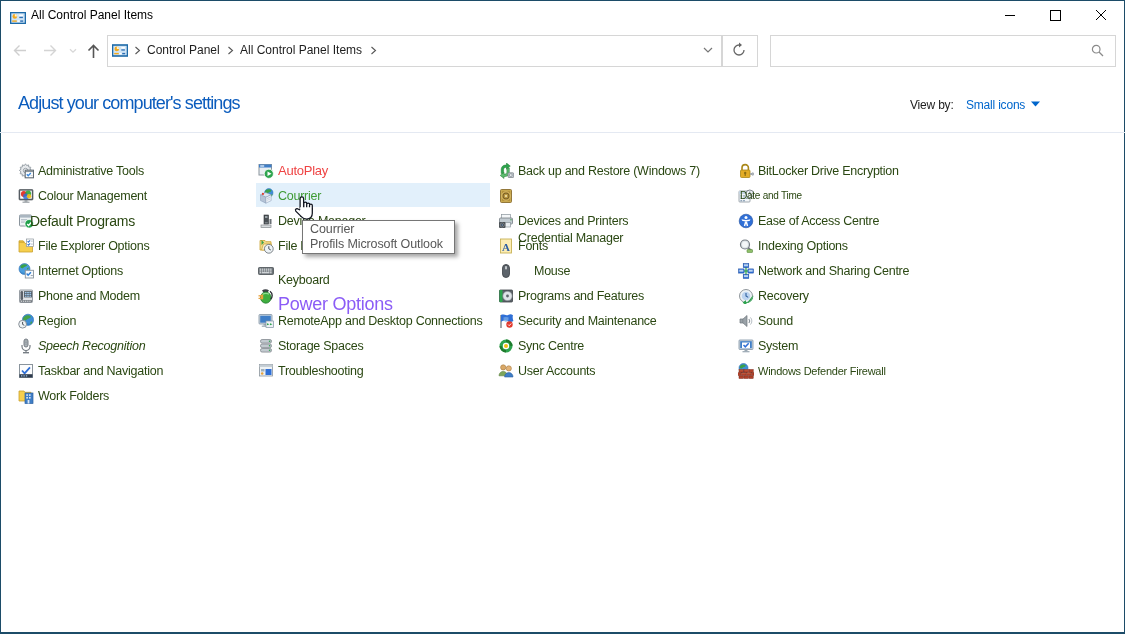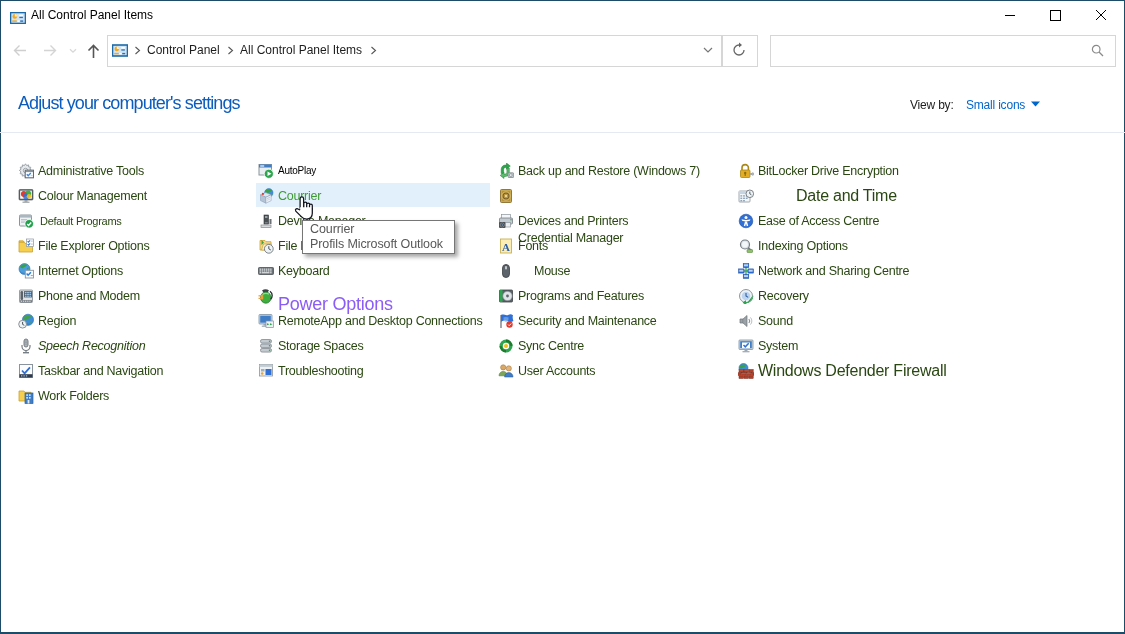--- a/index.html
+++ b/index.html
@@ -107,21 +107,21 @@
     </svg></div>
 <div style="position:absolute;left:38px;top:187px;height:18px;line-height:18px;font-size:12.5px;letter-spacing:-0.25px;color:#2a4712;white-space:nowrap;">Colour Management</div>
 <div style="position:absolute;left:18px;top:213px;width:16px;height:16px;"><svg width="16" height="16" viewBox="0 0 16 16">
       <rect x="1.5" y="2" width="12" height="11" rx="1" fill="#eef2f5" stroke="#8a949c"></rect>
       <rect x="1.5" y="2" width="12" height="2.6" fill="#aab6c0"></rect>
       <rect x="3" y="6" width="6" height="1.4" fill="#b9c3cb"></rect>
       <rect x="3" y="8.4" width="6" height="1.4" fill="#b9c3cb"></rect>
       <circle cx="11.2" cy="10.8" r="4.3" fill="#1fa04a" stroke="#fff" stroke-width="0.8"></circle>
       <path d="M9.2 10.9l1.4 1.5 2.6-2.8" stroke="#fff" stroke-width="1.4" fill="none"></path>
     </svg></div>
-<div style="position:absolute;left:40px;top:212px;height:18px;line-height:18px;font-size:11px;letter-spacing:-0.25px;color:#2a4712;white-space:nowrap;">Default Programs</div>
+<div style="position:absolute;left:30px;top:212px;height:18px;line-height:18px;font-size:14px;letter-spacing:-0.25px;color:#2a4712;white-space:nowrap;">Default Programs</div>
 <div style="position:absolute;left:18px;top:238px;width:16px;height:16px;"><svg width="16" height="16" viewBox="0 0 16 16">
       <path d="M1 4h5l1.2 1.5H14.5V14H1z" fill="#f6cf4e" stroke="#caa12e" stroke-width="0.8"></path>
       <path d="M1 4V2.8h4.2l1 1.2z" fill="#f6cf4e" stroke="#caa12e" stroke-width="0.8"></path>
       <rect x="8.5" y="1" width="7" height="7.5" fill="#fff" stroke="#8a949c" stroke-width="0.7"></rect>
       <path d="M9.6 3.2l.9 1 1.6-1.8" stroke="#3a7bd5" stroke-width="1.1" fill="none"></path>
       <path d="M9.6 6.2l.9 1 1.6-1.8" stroke="#3a7bd5" stroke-width="1.1" fill="none"></path>
       <rect x="12.8" y="2.6" width="2" height="1" fill="#b9c3cb"></rect>
       <rect x="12.8" y="5.6" width="2" height="1" fill="#b9c3cb"></rect>
     </svg></div>
 <div style="position:absolute;left:38px;top:237px;height:18px;line-height:18px;font-size:12.5px;letter-spacing:-0.25px;color:#2a4712;white-space:nowrap;">File Explorer Options</div>
@@ -204,21 +204,21 @@
       </g>
     </svg></div>
 <div style="position:absolute;left:38px;top:387px;height:18px;line-height:18px;font-size:12.5px;letter-spacing:-0.25px;color:#2a4712;white-space:nowrap;">Work Folders</div>
 <div style="position:absolute;left:258px;top:163px;width:16px;height:16px;"><svg width="16" height="16" viewBox="0 0 16 16">
       <rect x="1" y="1.5" width="12.5" height="10.5" fill="#e9eef2" stroke="#8a949c"></rect>
       <rect x="1" y="1.5" width="12.5" height="3" fill="#3f7ec7"></rect>
       <rect x="2.2" y="2.3" width="4" height="1.4" fill="#dce9f7"></rect>
       <circle cx="10.8" cy="10.8" r="4.6" fill="#2da44e" stroke="#fff" stroke-width="0.8"></circle>
       <path d="M9.5 8.6l4 2.2-4 2.2z" fill="#fff"></path>
     </svg></div>
-<div style="position:absolute;left:278px;top:162px;height:18px;line-height:18px;font-size:10px;letter-spacing:-0.25px;color:#000000;white-space:nowrap;">AutoPlay</div>
+<div style="position:absolute;left:278px;top:162px;height:18px;line-height:18px;font-size:13px;letter-spacing:-0.25px;color:#ef4444;white-space:nowrap;">AutoPlay</div>
 <div style="position:absolute;left:258px;top:188px;width:16px;height:16px;"><svg width="16" height="16" viewBox="0 0 16 16">
       <circle cx="10.8" cy="4.8" r="4.2" fill="#3e8ed6" stroke="#2a6db4" stroke-width="0.5"></circle>
       <path d="M8.2 2c1.7-1.2 4.2-.8 5.2.7-1 1.6-2.7 1.2-3.5 2.2-.8 1-2.5.8-2.9-.4-.3-.9.4-1.9 1.2-2.5z" fill="#3aa048"></path>
       <path d="M14.2 6c-1 .3-1.6 1.4-1 2.4.8-.5 1.5-1.4 1-2.4z" fill="#3aa048"></path>
       <path d="M2.5 6.8L7.8 4.6l5.4 2.2-5.3 2.4z" fill="#dde5ef" stroke="#8498b4" stroke-width="0.5"></path>
       <path d="M2.5 6.8l5.4 2.4v6l-5.4-2.6z" fill="#b5c3d6" stroke="#8498b4" stroke-width="0.5"></path>
       <path d="M13.2 6.8l-5.3 2.4v6l5.3-2.6z" fill="#eef2f7" stroke="#8498b4" stroke-width="0.5"></path>
       <path d="M9 10l3.4-1.5v1.2L9 11.2z" fill="#c3cfdf"></path>
       <path d="M9 12l3.4-1.5v.8L9 12.8z" fill="#c3cfdf"></path>
       <circle cx="4.9" cy="5.9" r="1.1" fill="#e03c31"></circle>
@@ -253,21 +253,21 @@
         <rect x="3.7" y="7.4" width="1.5" height="1.1"></rect>
         <rect x="5.8" y="7.4" width="1.5" height="1.1"></rect>
         <rect x="7.9" y="7.4" width="1.5" height="1.1"></rect>
         <rect x="10" y="7.4" width="1.5" height="1.1"></rect>
         <rect x="12.1" y="7.4" width="1.5" height="1.1"></rect>
         <rect x="1.6" y="9.2" width="1.5" height="1.1"></rect>
         <rect x="3.7" y="9.2" width="7.8" height="1.1"></rect>
         <rect x="12.1" y="9.2" width="1.5" height="1.1"></rect>
       </g>
     </svg></div>
-<div style="position:absolute;left:278px;top:262px;height:18px;line-height:18px;font-size:12.5px;letter-spacing:-0.25px;color:#2a4712;white-space:nowrap;text-align:right;">Keyboard</div>
+<div style="position:absolute;left:278px;top:271px;height:18px;line-height:18px;font-size:12.5px;letter-spacing:-0.25px;color:#2a4712;white-space:nowrap;text-align:right;">Keyboard</div>
 <div style="position:absolute;left:258px;top:288px;width:16px;height:16px;"><svg width="16" height="16" viewBox="0 0 16 16">
       <path d="M4 2.5c2-1.8 5-1.8 7 0l-1.8 2.2h-3.4z" fill="#3c4046"></path>
       <ellipse cx="7.8" cy="9.6" rx="5.3" ry="5.6" fill="#3fae3f" stroke="#1f7a2d" stroke-width="0.8"></ellipse>
       <path d="M4.6 6.5c1.6-1.4 4.6-1.6 6.4-.2" stroke="#8fdc8f" stroke-width="1.2" fill="none"></path>
       <path d="M12 3.2c1.4 1 2.2 2.6 2.2 4.4 0 1.4-.6 2.8-1.6 3.8" stroke="#2b2f33" stroke-width="1.3" fill="none"></path>
       <g stroke="#e8a33d" stroke-width="1.3">
         <line x1="0.5" y1="7.8" x2="3.6" y2="7.8"></line>
         <line x1="0.5" y1="10.4" x2="3.6" y2="10.4"></line>
       </g>
       <rect x="2.8" y="6.6" width="2.4" height="4.9" rx="1" fill="#e8a33d"></rect>
@@ -386,21 +386,21 @@
         <rect x="7.8" y="7.2" width="1.8" height="1.4"></rect>
         <rect x="2.4" y="9.6" width="1.8" height="1.4"></rect>
         <rect x="5.1" y="9.6" width="1.8" height="1.4"></rect>
         <rect x="7.8" y="9.6" width="1.8" height="1.4"></rect>
         <rect x="2.4" y="12" width="1.8" height="1.4"></rect>
         <rect x="5.1" y="12" width="1.8" height="1.4"></rect>
       </g>
       <circle cx="11.8" cy="5.8" r="3.8" fill="#eef3f6" stroke="#6f767c" stroke-width="0.9"></circle>
       <path d="M11.8 3.6v2.2l1.6 1" stroke="#4a525a" stroke-width="0.9" fill="none"></path>
     </svg></div>
-<div style="position:absolute;left:796px;top:187px;height:18px;line-height:18px;font-size:16px;letter-spacing:-0.25px;color:#2a4712;white-space:nowrap;">Date and Time</div>
+<div style="position:absolute;left:740px;top:187px;height:18px;line-height:18px;font-size:10px;letter-spacing:-0.25px;color:#2a4712;white-space:nowrap;">Date and Time</div>
 <div style="position:absolute;left:738px;top:213px;width:16px;height:16px;"><svg width="16" height="16" viewBox="0 0 16 16">
       <circle cx="8" cy="8" r="6.8" fill="#2f6fd6" stroke="#1f4e9e" stroke-width="0.6"></circle>
       <circle cx="8" cy="4.6" r="1.5" fill="#fff"></circle>
       <path d="M3.6 6.2c3 1 5.8 1 8.8 0l-.5 1.6c-2.5.8-5.3.8-7.8 0z" fill="#fff"></path>
       <path d="M7 8.5h2l1.2 4.3-1.4.5L8 10.4l-.8 2.9-1.4-.5z" fill="#fff"></path>
     </svg></div>
 <div style="position:absolute;left:758px;top:212px;height:18px;line-height:18px;font-size:12.5px;letter-spacing:-0.25px;color:#2a4712;white-space:nowrap;">Ease of Access Centre</div>
 <div style="position:absolute;left:738px;top:238px;width:16px;height:16px;"><svg width="16" height="16" viewBox="0 0 16 16">
       <circle cx="7" cy="6.5" r="4.5" fill="#dfe6ea" stroke="#767d84" stroke-width="1.2"></circle>
       <circle cx="7" cy="6.5" r="2.8" fill="#f4f7f9"></circle>
@@ -466,21 +466,21 @@
         <rect x="6" y="12.9" width="4.6" height="2.6"></rect>
         <rect x="11" y="12.9" width="4.2" height="2.6"></rect>
       </g>
       <g fill="#d98a5f" opacity="0.5">
         <rect x="1.2" y="6.7" width="4.2" height="0.7"></rect>
         <rect x="6.2" y="6.7" width="4.2" height="0.7"></rect>
         <rect x="3.7" y="9.9" width="4.2" height="0.7"></rect>
         <rect x="8.7" y="9.9" width="4.2" height="0.7"></rect>
       </g>
     </svg></div>
-<div style="position:absolute;left:758px;top:362px;height:18px;line-height:18px;font-size:16px;letter-spacing:-0.25px;color:#2a4712;white-space:nowrap;">Windows Defender Firewall</div>
+<div style="position:absolute;left:758px;top:362px;height:18px;line-height:18px;font-size:11px;letter-spacing:-0.25px;color:#2a4712;white-space:nowrap;">Windows Defender Firewall</div>
 
 <div class="abs" style="left:302px;top:220px;width:144px;height:31px;background:#fff;border:1px solid #767676;box-shadow:3px 3px 4px rgba(0,0,0,0.35);font-size:12.5px;letter-spacing:-0.1px;color:#575757;padding:1px 0 0 7px;line-height:15px;">Courrier<br>Profils Microsoft Outlook</div>
 
 <svg class="abs" style="left:294px;top:196px;" width="20" height="26" viewBox="0 0 20 26">
 <g fill="#fff" stroke="#10141f" stroke-width="1.25">
 <rect x="6.1" y="0.9" width="3.5" height="13" rx="1.75"></rect>
 <rect x="9.8" y="6.0" width="3.0" height="8" rx="1.5"></rect>
 <rect x="12.7" y="7.0" width="3.0" height="7.5" rx="1.5"></rect>
 <rect x="15.5" y="8.0" width="2.8" height="6.5" rx="1.4"></rect>
 </g>

